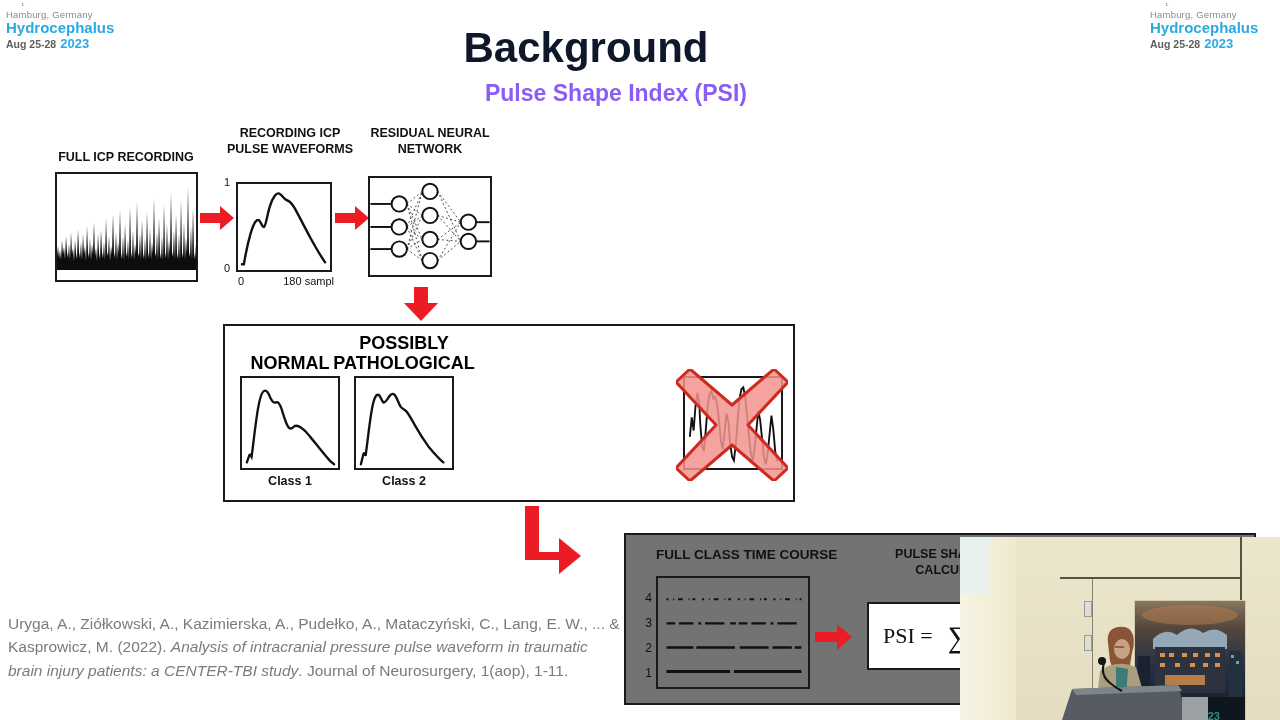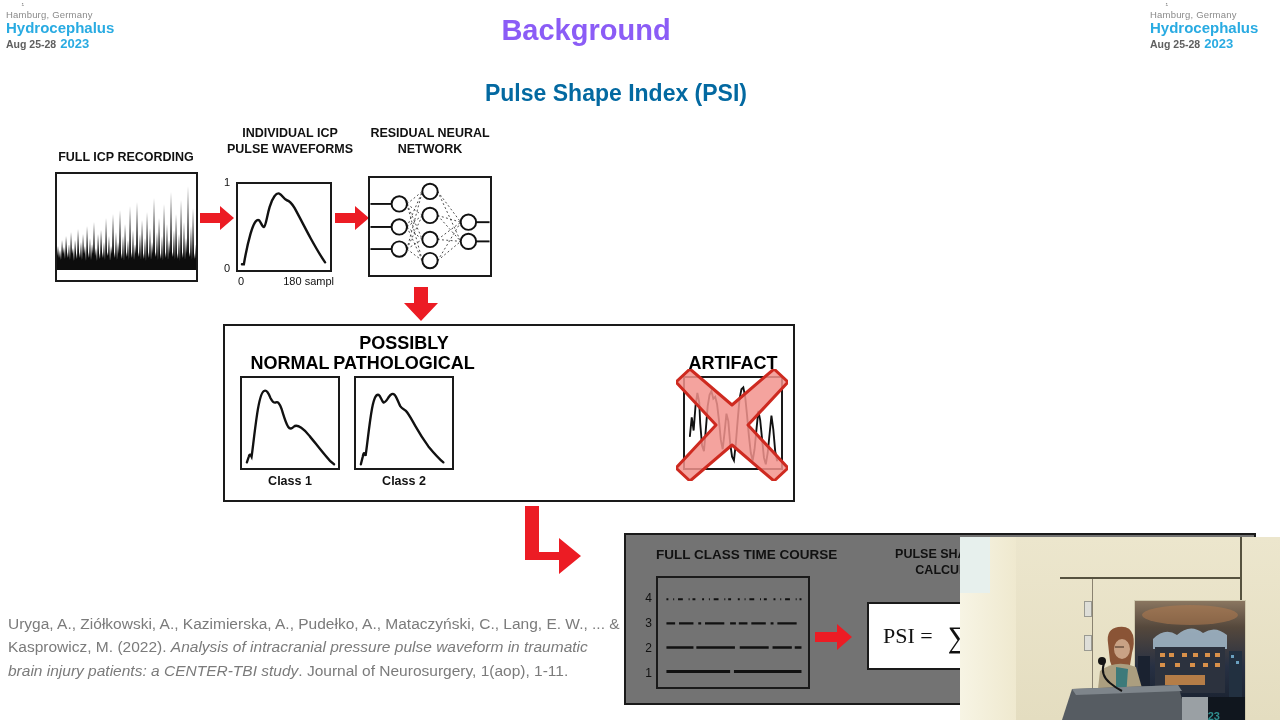--- a/index.html
+++ b/index.html
@@ -11,24 +11,24 @@
   .logo { position:absolute; top:3px; display:flex; gap:3px; height:48px;flex-direction:column; }
   .logo-left { left:6px; } .logo-right { left:1150px; }
   .logo-text { display:flex; flex-direction:column; justify-content:center; }
   .logo-loc { font-size:9.5px; color:#8a8a8a; letter-spacing:.2px; }
   .logo-name { font-size:15px; font-weight:bold; color:#29ABE2; line-height:1.05; }
   .logo-row3 { display:flex; align-items:center; gap:4px; }
   .logo-dates { font-size:10.5px; font-weight:bold; color:#5f5f5f; }
   .logo-year { font-size:13px; font-weight:bold; color:#29ABE2; }
 
   
-  .title { position:absolute; left:286px; top:14px; width:600px; text-align:center;
-           font-size:29px; font-weight:bold; color:#8b5cf6; }
+  .title { position:absolute; left:286px; top:24px; width:600px; text-align:center;
+           font-size:42px; font-weight:bold; color:#0f172a; }
   .subtitle { position:absolute; left:316px; top:80px; width:600px; text-align:center;
-              font-size:23px; font-weight:bold; color:#0369a1; }
+              font-size:23px; font-weight:bold; color:#8b5cf6; }
 
   
   .blk-label { position:absolute; font-weight:bold; font-size:12.5px; color:#111;
                text-align:center; line-height:1.25; }
   .wave-box { position:absolute; border:2px solid #1a1a1a; background:#fff; }
   .axis-txt { position:absolute; font-size:11px; color:#111; }
 
   .arrow { position:absolute; }
 
   
@@ -152,21 +152,21 @@
   <div class="wave-box" style="left:55px; top:172px; width:143px; height:110px;">
     <svg width="139" height="106" viewBox="0 0 139 106">
       <path fill="#0d0d0d" d="M0,82 L1,72 2,84 3,76 4,86 5,66 6,80 7,73 8,85 9,62 10,78 11,84 12,70 13,86 14,58 15,80 16,74 17,87 18,66 19,79 20,85 21,55 22,78 23,84 24,68 25,86 26,60 27,80 28,72 29,87 30,52 31,78 32,84 33,64 34,86 35,70 36,80 37,48 38,82 39,74 40,87 41,60 42,79 43,85 44,56 45,78 46,84 47,68 48,86 49,44 50,78 51,82 52,62 53,87 54,72 55,80 56,40 57,78 58,84 59,58 60,86 61,68 62,80 63,36 64,79 65,85 66,62 67,87 68,50 69,78 70,83 71,66 72,86 73,32 74,78 75,84 76,56 77,86 78,70 79,80 80,28 81,78 82,83 83,60 84,86 85,46 86,79 87,85 88,64 89,87 90,38 91,78 92,84 93,54 94,86 95,68 96,80 97,24 98,78 99,83 100,58 101,86 102,44 103,79 104,85 105,62 106,87 107,30 108,78 109,84 110,50 111,86 112,66 113,80 114,18 115,78 116,83 117,56 118,86 119,40 120,79 121,85 122,60 123,87 124,26 125,78 126,84 127,48 128,86 129,64 130,80 131,12 132,78 133,83 134,52 135,86 136,34 137,79 138,85 139,70 L139,96 L0,96 Z"></path>
     </svg>
   </div>
 
   <svg class="arrow" style="left:200px; top:206px;" width="34" height="24" viewBox="0 0 34 24">
     <polygon points="0,7 20,7 20,0 34,12 20,24 20,17 0,17" fill="#EC1C24"></polygon>
   </svg>
 
-  <div class="blk-label" style="left:222px; top:126px; width:136px;">INDIVIDUAL ICP PULSE WAVEFORMS</div>
+  <div class="blk-label" style="left:222px; top:126px; width:136px;">RECORDING ICP PULSE WAVEFORMS</div>
   <span class="axis-txt" style="left:224px; top:176px;">1</span>
   <span class="axis-txt" style="left:224px; top:262px;">0</span>
   <div class="wave-box" style="left:236px; top:182px; width:96px; height:90px;">
     <svg width="92" height="86" viewBox="0 0 96 90">
       <path fill="none" stroke="#111" stroke-width="2.5" stroke-linecap="round" d="M4,84 L6,84 C7,78 9,66 13,52 C16,42 19,36 22,38 C24,40 25,45 27,45 C29,44 30,34 33,24 C36,14 40,9 43,10 C46,11 48,16 51,17 C54,18 56,20 59,25 C64,34 70,46 76,57 C81,66 86,75 91,82"></path>
     </svg>
   </div>
   <span class="axis-txt" style="left:238px; top:275px;">0</span>
   <span class="axis-txt" style="left:272px; top:275px; width:62px; text-align:right;">180 sampl</span>
 
@@ -242,21 +242,20 @@
         <svg width="96" height="90" viewBox="0 0 100 96">
           <path fill="none" stroke="#111" stroke-width="2.5" stroke-linecap="round" d="M4,92 L6,84 C7,78 8,80 9,83 C11,70 13,48 16,32 C18,22 20,17 23,18 C25,19 26,24 28,26 C30,27 32,23 34,20 C36,17 38,16 40,18 C42,20 44,26 46,30 C48,33 50,33 52,35 C55,38 58,44 62,51 C66,58 71,66 76,73 C81,79 86,85 92,90"></path>
         </svg>
       </div>
       <div class="class-name">Class 2</div>
     </div>
 
 
 
     <div class="class-col" style="left:458px;">
-      <div class="class-title">ARTIFACT</div>
       <div class="class-box" style="overflow:visible;">
         <svg width="96" height="90" viewBox="0 0 100 96">
           <path fill="none" stroke="#111" stroke-width="2" stroke-linecap="round" d="M4,62 L6,42 8,56 10,30 12,16 14,26 15,48 17,72 19,78 21,55 23,30 25,18 27,14 29,22 31,20 33,28 35,45 37,66 39,76 41,58 43,38 45,46 47,70 49,84 51,88 53,70 55,45 57,22 59,12 61,10 63,20 65,40 67,62 69,80 71,88 73,76 75,55 77,35 79,45 81,65 83,85 85,92 87,80 89,60 91,40 93,55 95,78 97,88"></path>
         </svg>
         <svg class="x-overlay" width="112" height="112" viewBox="0 0 112 112">
           <path d="M14,0 L56,36 L98,0 L112,13 L72,56 L112,99 L98,112 L56,76 L14,112 L0,99 L40,56 L0,13 Z" fill="#F2938D" fill-opacity="0.85" stroke="#CE2A20" stroke-width="3" stroke-linejoin="round"></path>
         </svg>
       </div>
     </div>
   </div>

